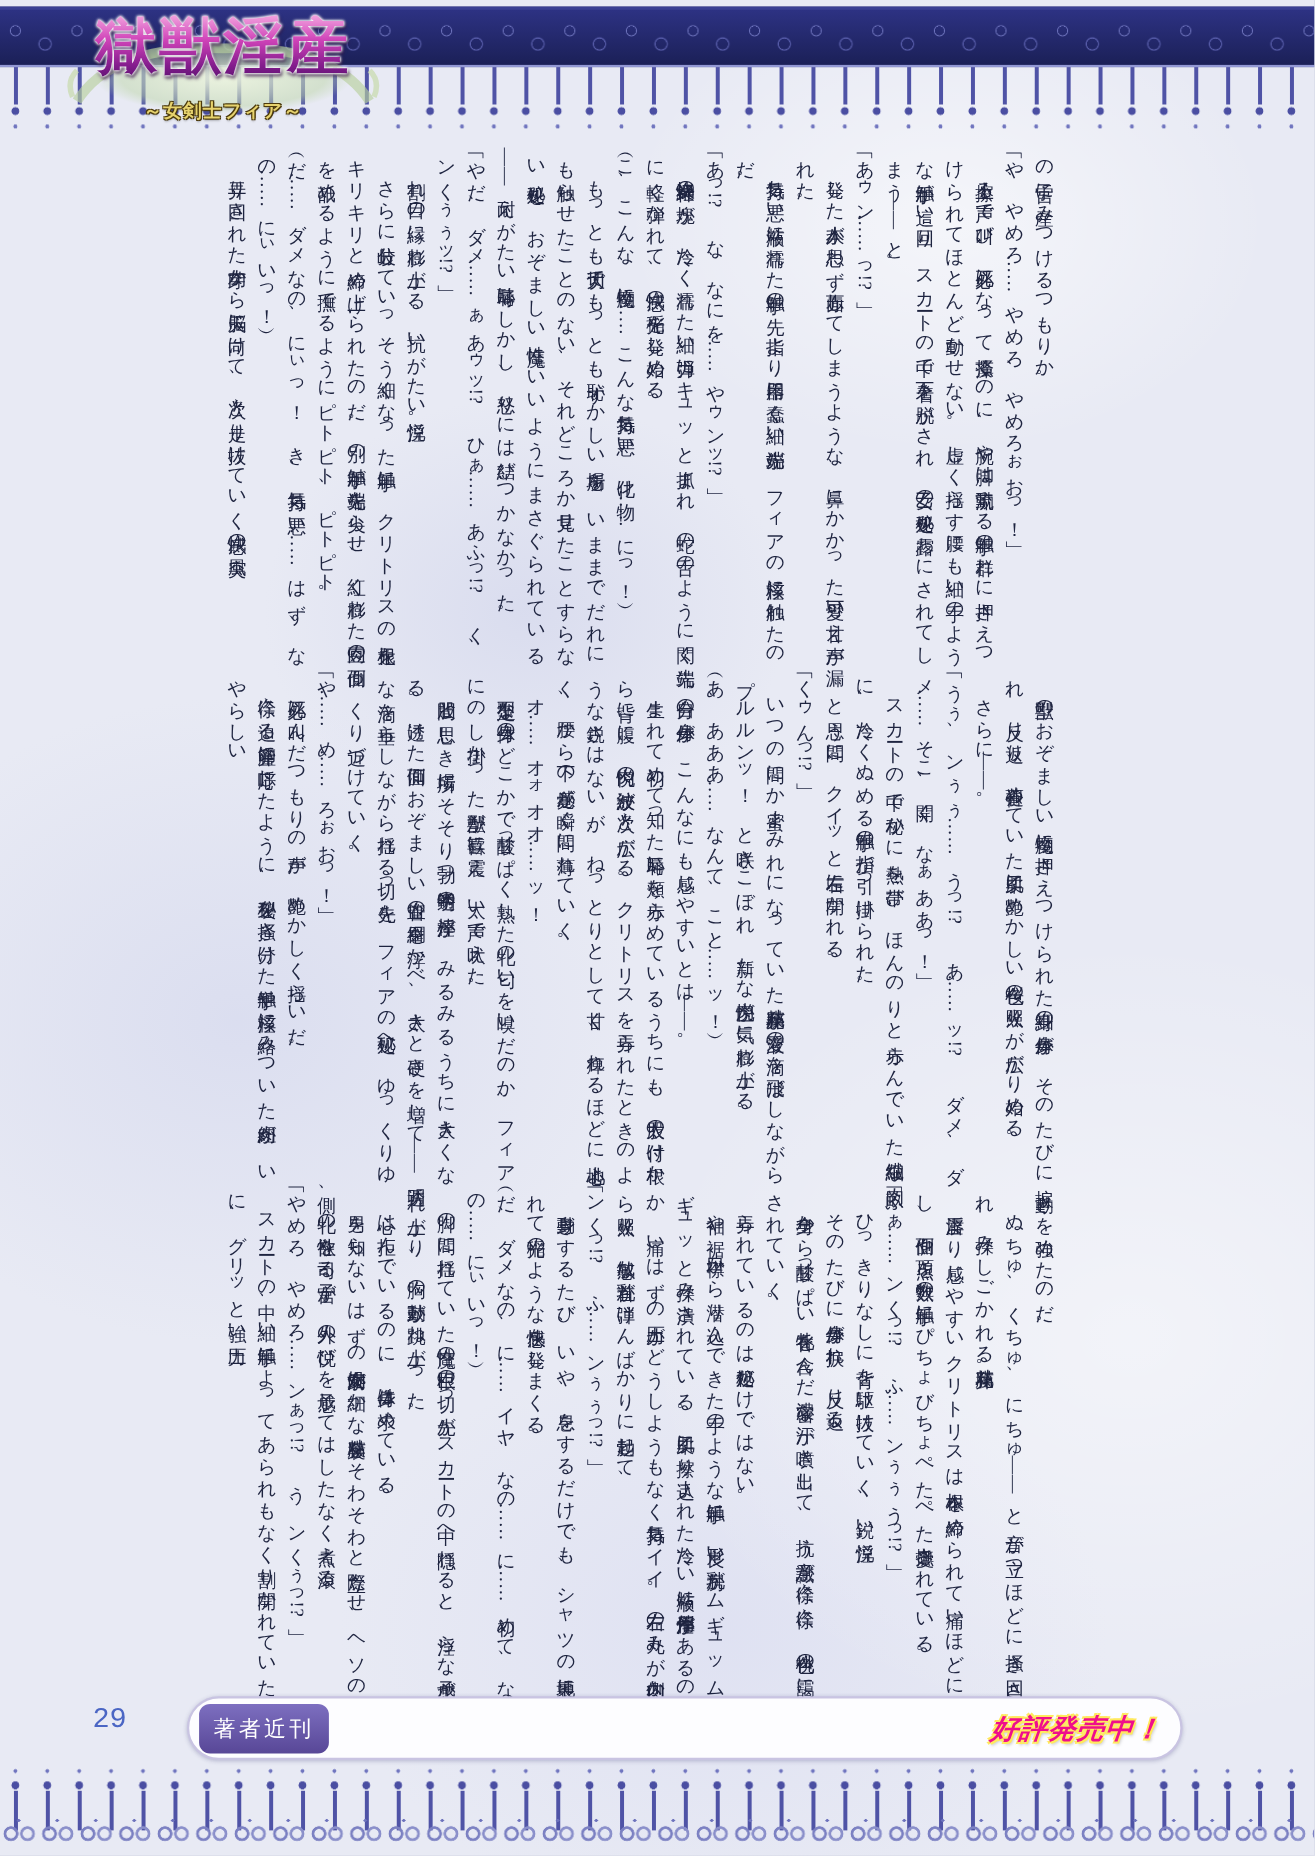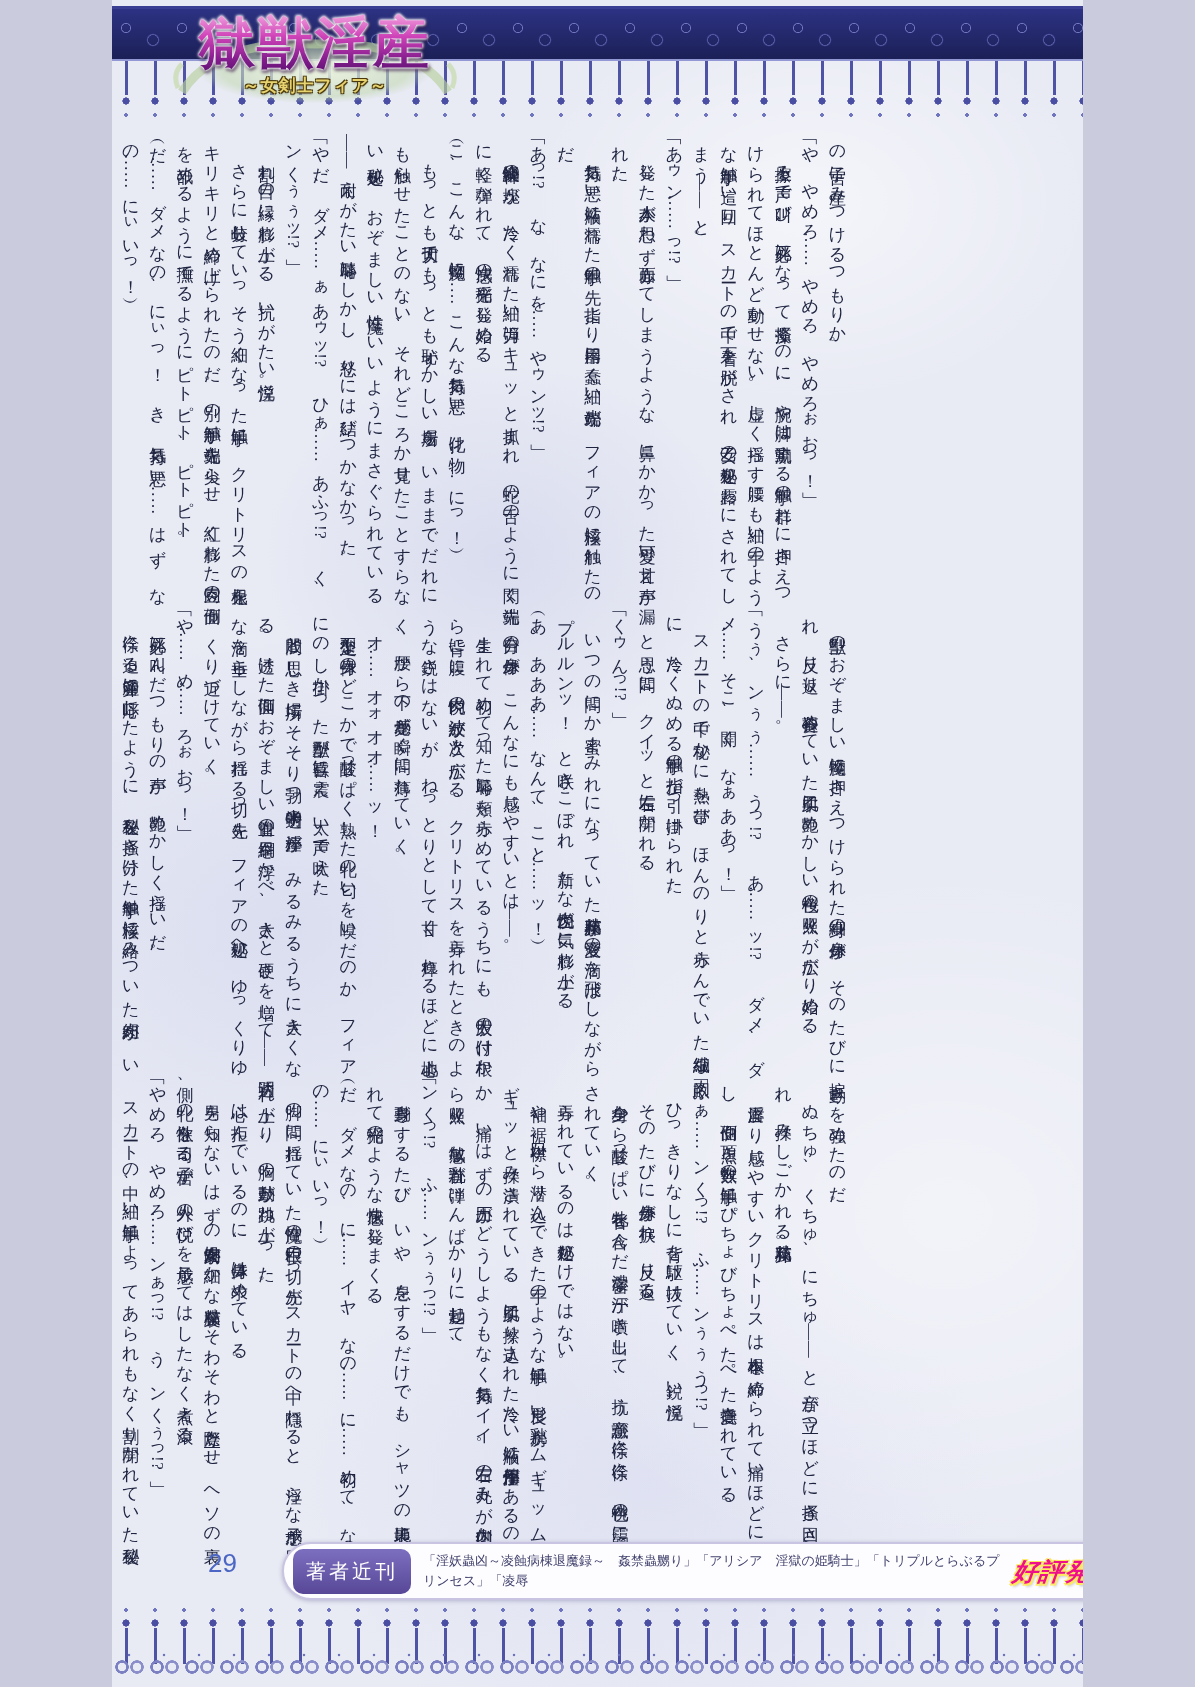--- a/index.html
+++ b/index.html
@@ -1,19 +1,19 @@
 <!DOCTYPE html>
 <html><head>
 <meta charset="utf-8">
 <style>
   html,body{margin:0;padding:0;}
   body{background:#caccdd;}
   .page{
     position:relative;
-    width:971px;height:1687px;
+    width:1195px;height:1687px;
     margin:0 auto;
     overflow:hidden;
     background-color:#e8eaf4;
     background-image:
       radial-gradient(ellipse 420px 300px at 72% 12%, rgba(255,255,255,.55), transparent 70%),
       radial-gradient(ellipse 520px 420px at 18% 55%, rgba(208,212,236,.55), transparent 70%),
       radial-gradient(ellipse 640px 520px at 86% 72%, rgba(255,255,255,.45), transparent 70%),
       radial-gradient(ellipse 340px 280px at 40% 33%, rgba(203,207,233,.5), transparent 70%),
       radial-gradient(ellipse 500px 380px at 55% 88%, rgba(214,217,240,.5), transparent 70%);
     font-family:"Liberation Serif","DejaVu Serif",serif;
@@ -69,41 +69,41 @@
   }
   .logo-laurel{position:absolute;left:0;top:4px;width:310px;height:110px;}
   .logo-title{
     position:relative;
     font-size:56px;font-weight:bold;letter-spacing:2px;line-height:1.05;
     background:linear-gradient(#f2a2de 0%,#cf43b8 38%,#821c8c 78%,#5c1270 100%);
     -webkit-background-clip:text;background-clip:text;color:transparent;
     filter:drop-shadow(0 0 1.5px #ffffff) drop-shadow(0 0 1px #ffffff) drop-shadow(1.5px 2px 1px rgba(45,12,60,.75));
   }
   .logo-subtitle{
-    position:relative;margin-top:1px;
+    position:relative;margin-top:16px;
     font-size:17px;font-weight:bold;letter-spacing:1px;color:#e6d26e;
     text-shadow:-1px -1px 0 #4c3a0c,1px -1px 0 #4c3a0c,-1px 1px 0 #4c3a0c,1px 1px 0 #4c3a0c,0 2px 2px rgba(0,0,0,.35);
   }
   
   .text-block{
     position:absolute;right:232px;width:928px;height:462px;
     writing-mode:vertical-rl;
     font-size:17px;line-height:1.6;letter-spacing:.5px;
     color:#1e2440;
     overflow:visible;
     text-align:justify;
   }
   .text-block p{margin:0;padding:0;}
   .block1{top:134px;}
   .block2{top:606px;}
   .block3{top:1074px;}
   
   .page-number{
-    position:absolute;left:96px;top:1548px;
-    font-size:26px;color:#4b66c4;font-family:Liberation Sans, sans-serif;
+    position:absolute;left:84px;top:1548px;
+    font-size:26px;color:#4b66c4;font-family:Liberation Mono, monospace;
   }
   .footer-pill{
     position:absolute;left:170px;top:1542px;width:905px;height:58px;
     background:#fdfdff;border:2px solid #c9c4e2;border-radius:30px;
     box-shadow:0 1px 4px rgba(60,60,120,.3);
     display:flex;align-items:center;gap:12px;
     padding:0 16px 0 9px;box-sizing:border-box;
     font-family:"Liberation Sans","DejaVu Sans",sans-serif;
   }
   .footer-label{
@@ -191,21 +191,20 @@
       <p>　男を知らないはずの処女肉洞が細かな粘膜襞をそわそわと際立たせ、ヘソの裏側、牝の性欲を司る子宮が、人外の悦びを予感してはしたなく煮え滾る。</p>
       <p>「やめろ、やめろ……ンぁっ!?　う、ンくぅっ!?」</p>
       <p>　スカートの中、細い触手によってあられもなく割り開かれていた秘裂に、グリッと強い圧力。</p>
     </div>
 
   <div class="page-number">29</div>
 
   <div class="footer-pill">
     <div class="footer-label">著者近刊</div>
     <div class="footer-books">
-      <div>「淫妖蟲凶～凌蝕病棟退魔録～　姦禁蟲嬲り」「アリシア　淫獄の姫騎士」「トリプルとらぶるプリンセス」「凌辱</div>
     </div>
     <div class="footer-badge">好評発売中！</div>
   </div>
 
   <div class="fringe-bottom"></div>
   <div class="scrolls-bottom"></div>
 
 </div>
 
 </body></html>

